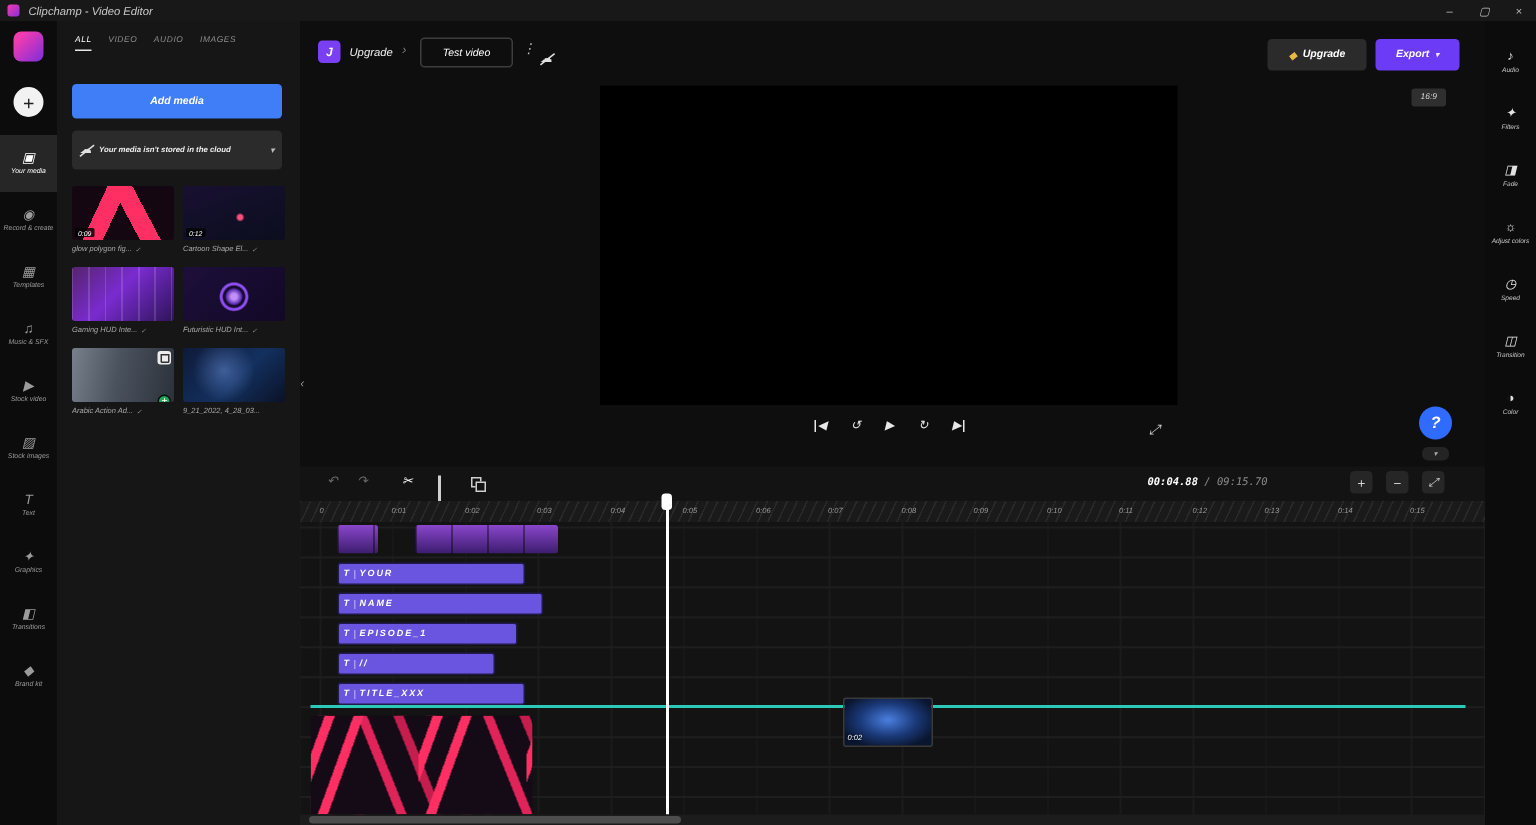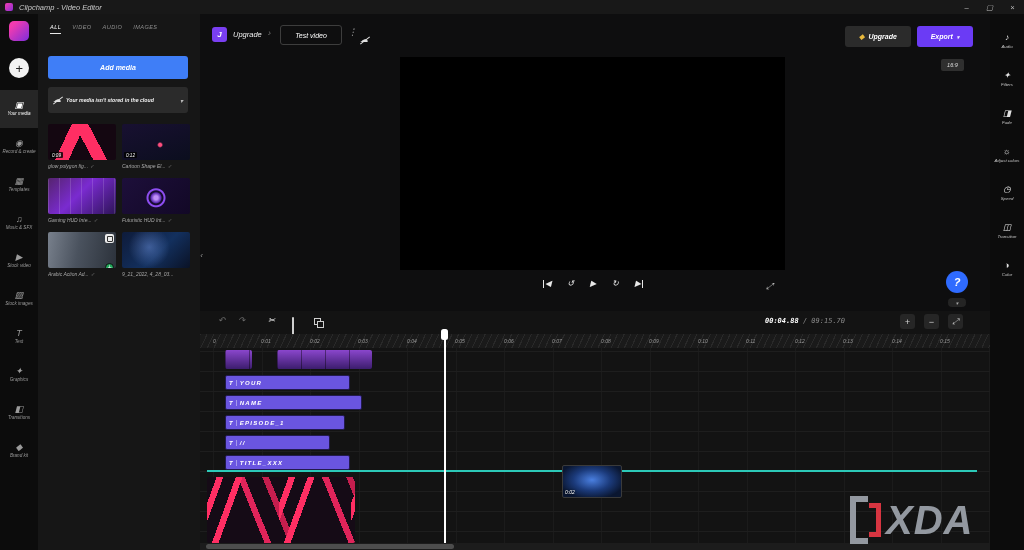--- a/index.html
+++ b/index.html
@@ -440,19 +440,14 @@
     <div class="ritem">
       <span class="ic">◫</span>
       <span class="lb">Transition</span>
     </div>
     <div class="ritem">
       <span class="ic">◑</span>
       <span class="lb">Color</span>
     </div>
   </div>
 
-  <div class="xda">
-    <span class="xbr-g"></span>
-    <span class="xbr-r"></span>
-    <span class="wd">XDA</span>
-  </div>
 
 </div>
 
 </body></html>

